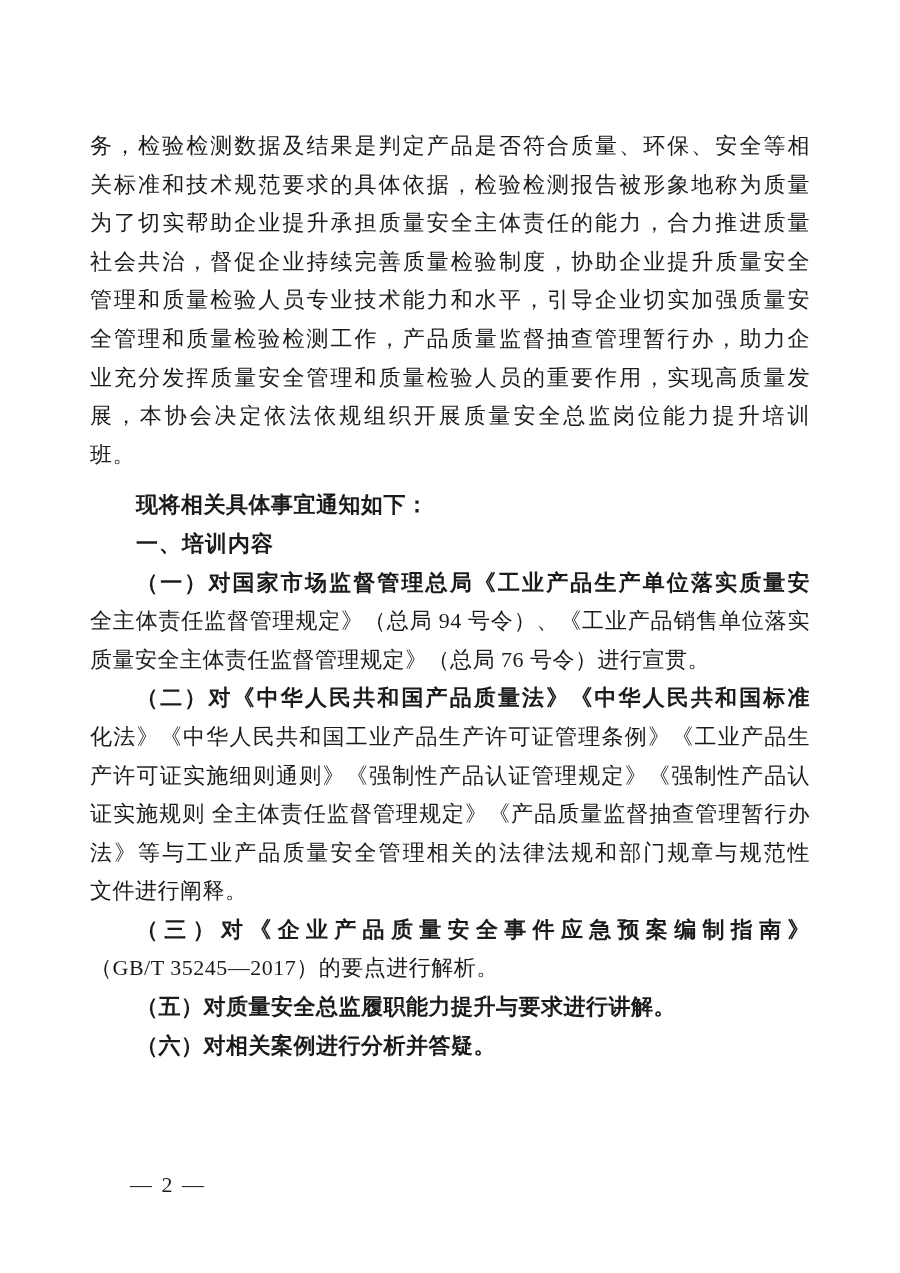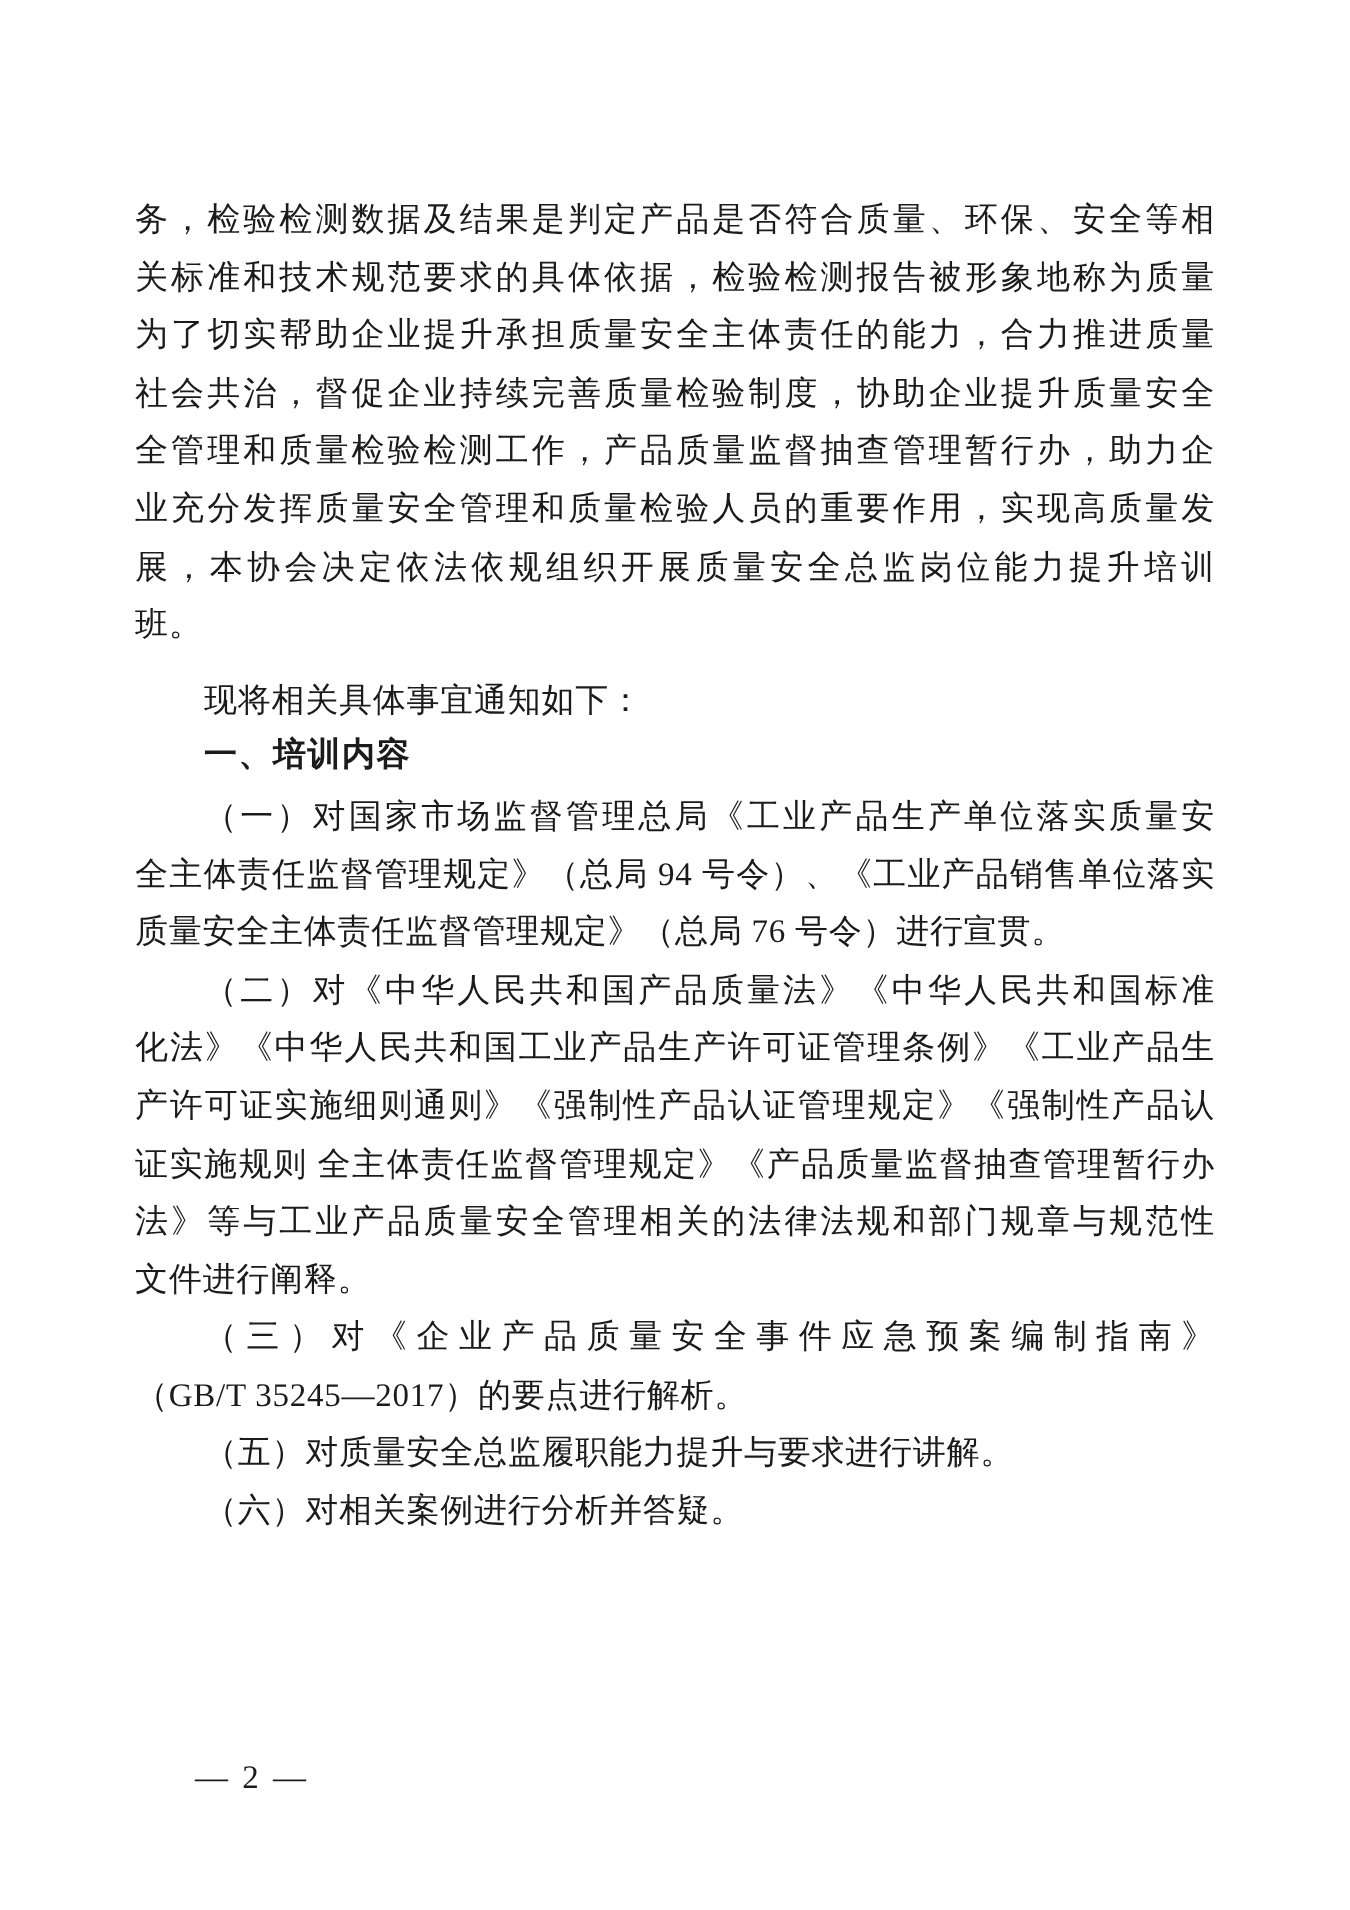--- a/index.html
+++ b/index.html
@@ -29,27 +29,28 @@
     text-align: justify;
     letter-spacing: 0.5px;
     white-space: normal;
     overflow: visible;
   }
   .line.fill {
     text-align-last: justify;
   }
   .line.indent {
     padding-left: 46px;
+    font-weight: bold;
   }
   .line.gap {
     margin-top: 12px;
   }
   .line.bold {
     font-weight: 700;
-    font-family: Liberation Mono, monospace;
+    font-family: Liberation Sans, sans-serif;
     letter-spacing: 1px;
   }
   .page-number {
     position: absolute;
     left: 130px;
     top: 1170px;
     font-size: 22px;
     line-height: 30px;
     letter-spacing: 2px;
     font-family: "Liberation Serif", "DejaVu Serif", serif;
@@ -58,20 +59,21 @@
 </style>
 </head>
 <body>
 
 <div class="page">
   <div class="doc-body">
       <div class="line fill">务，检验检测数据及结果是判定产品是否符合质量、环保、安全等相</div>
       <div class="line fill">关标准和技术规范要求的具体依据，检验检测报告被形象地称为质量</div>
       <div class="line fill">为了切实帮助企业提升承担质量安全主体责任的能力，合力推进质量</div>
       <div class="line fill">社会共治，督促企业持续完善质量检验制度，协助企业提升质量安全</div>
+      <div class="line fill">管理和质量检验人员专业技术能力和水平，引导企业切实加强质量安</div>
       <div class="line fill">全管理和质量检验检测工作，产品质量监督抽查管理暂行办，助力企</div>
       <div class="line fill">业充分发挥质量安全管理和质量检验人员的重要作用，实现高质量发</div>
       <div class="line fill">展，本协会决定依法依规组织开展质量安全总监岗位能力提升培训</div>
       <div class="line">班。</div>
       <div class="line indent gap">现将相关具体事宜通知如下：</div>
       <div class="line indent bold">一、培训内容</div>
       <div class="line fill indent">（一）对国家市场监督管理总局《工业产品生产单位落实质量安</div>
       <div class="line fill">全主体责任监督管理规定》（总局 94 号令）、《工业产品销售单位落实</div>
       <div class="line">质量安全主体责任监督管理规定》（总局 76 号令）进行宣贯。</div>
       <div class="line fill indent">（二）对《中华人民共和国产品质量法》《中华人民共和国标准</div>

